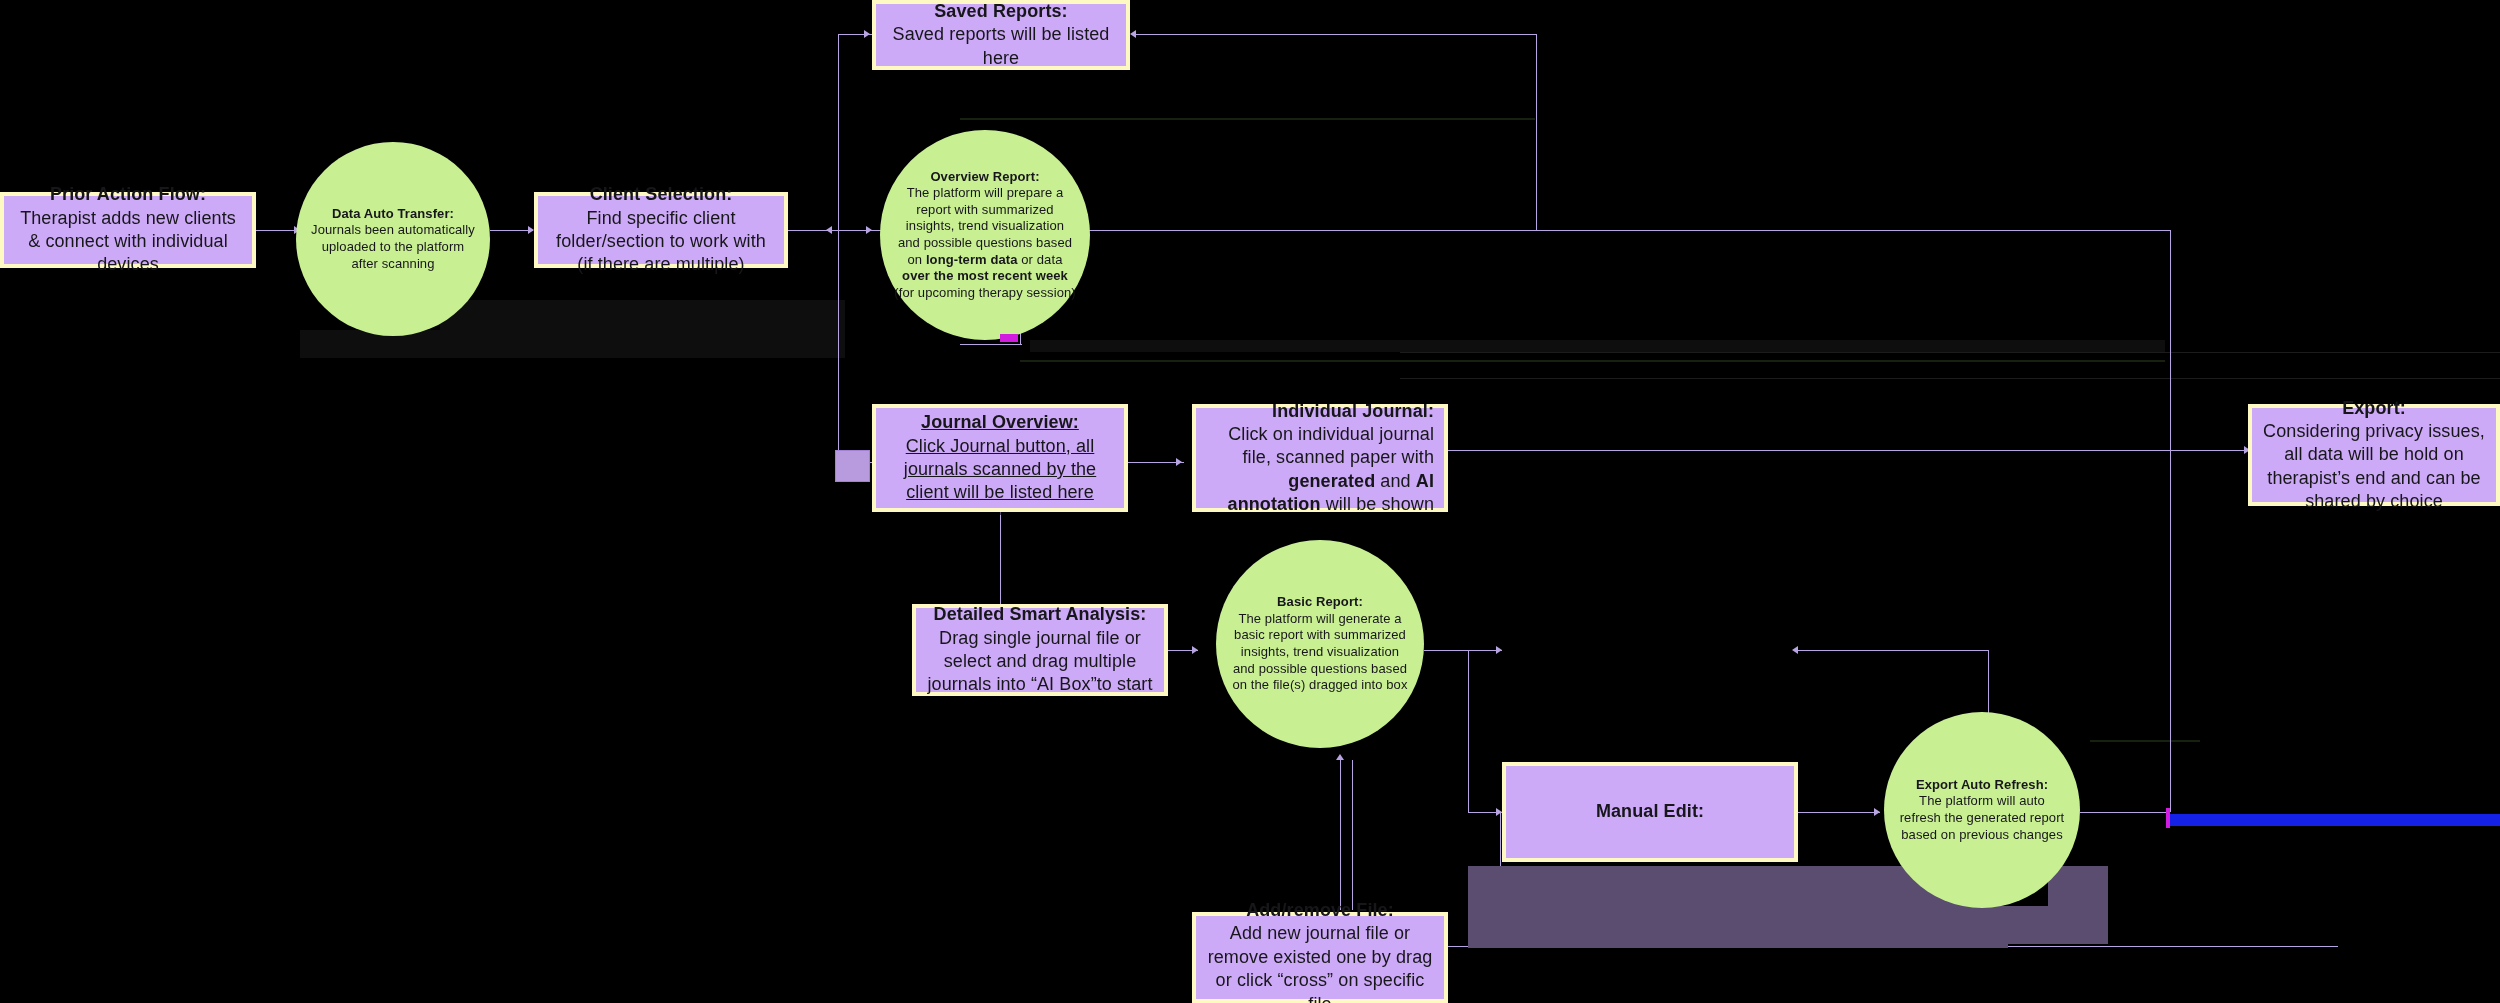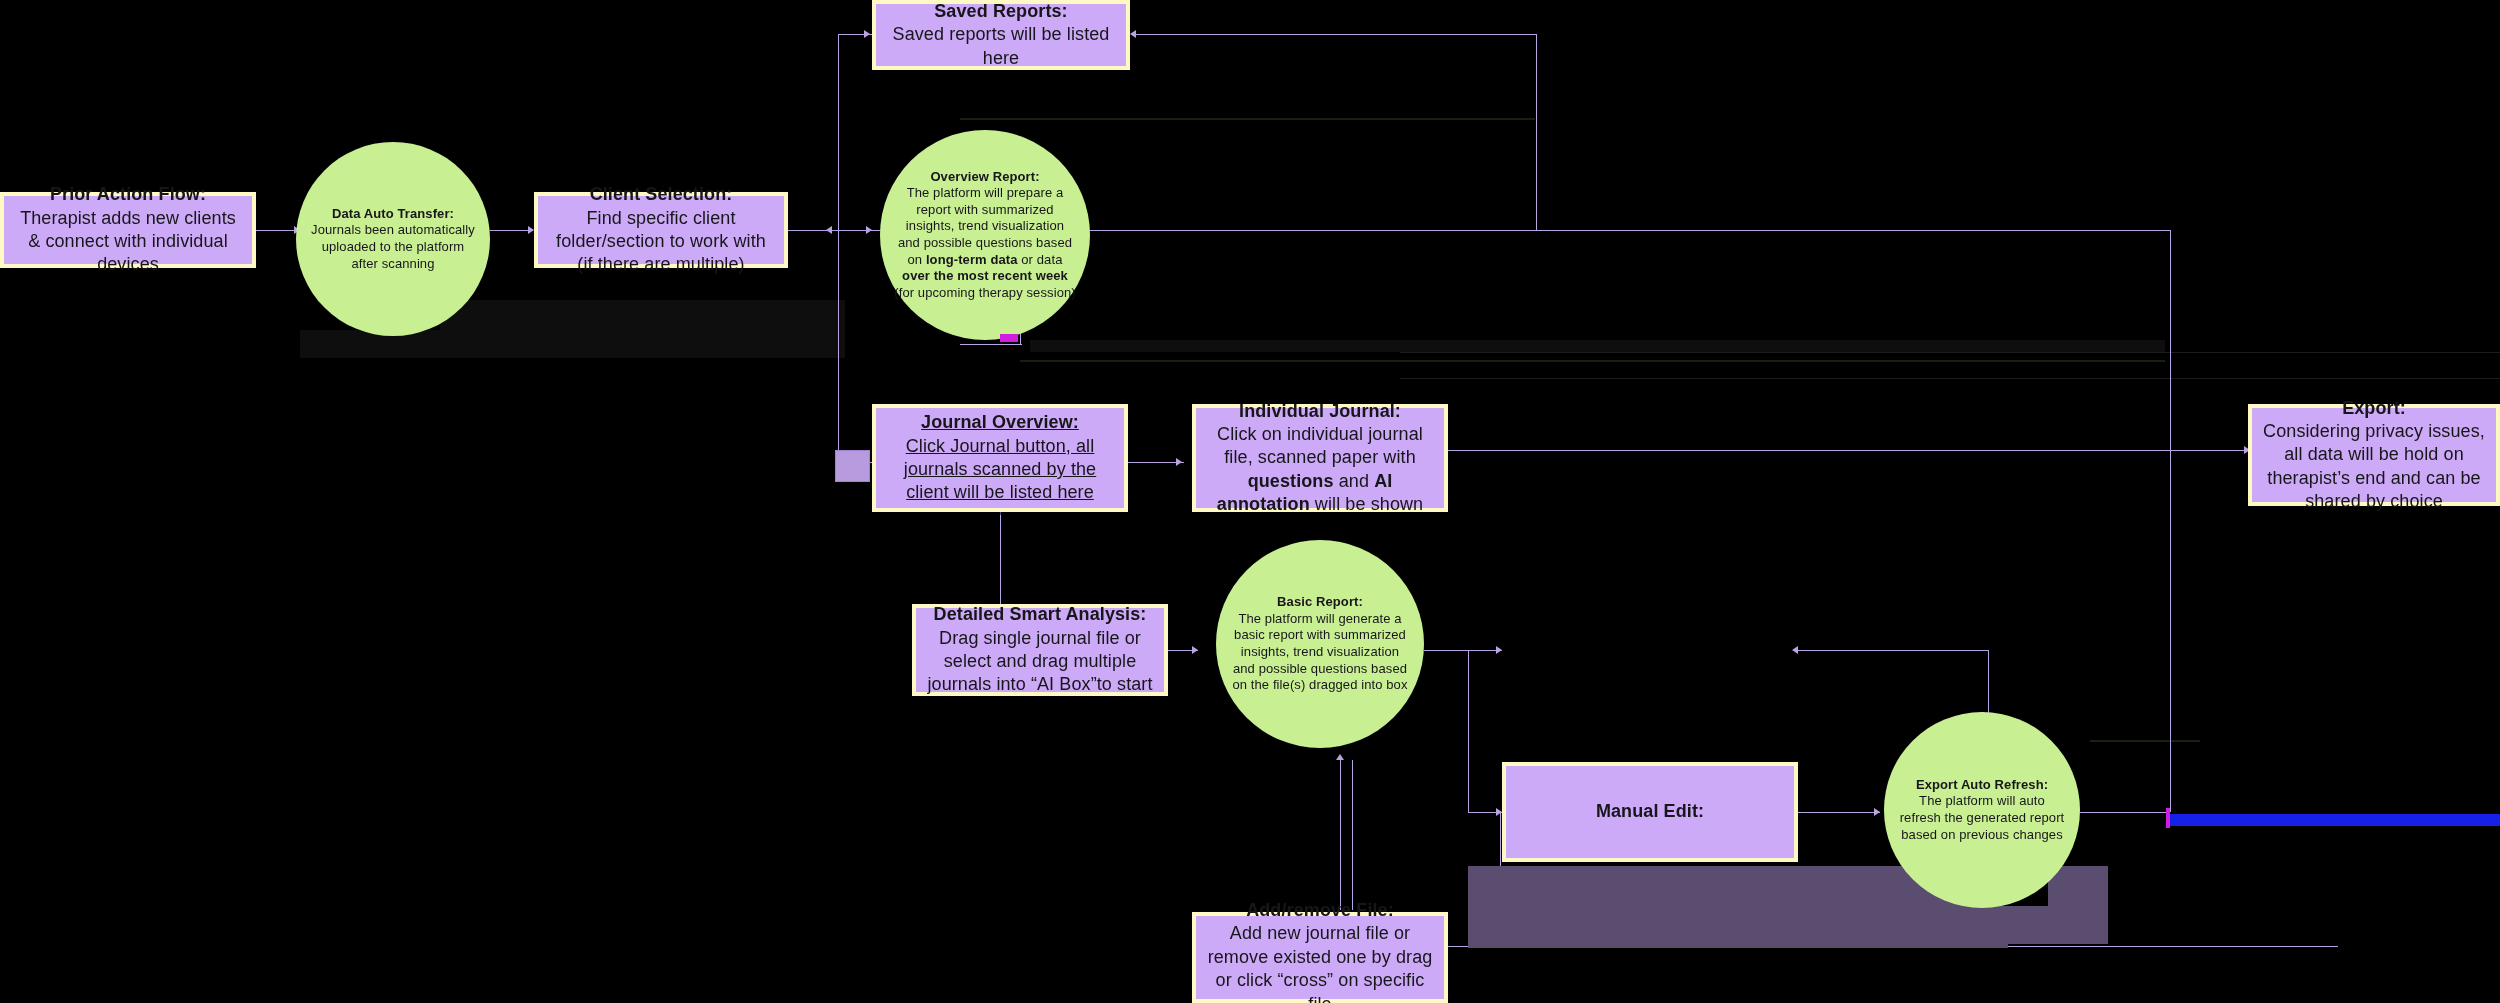--- a/index.html
+++ b/index.html
@@ -220,23 +220,23 @@
     </div>
   </div>
 
   <div class="node rect shadow" style="left:872px;top:404px;width:256px;height:108px;text-decoration:underline;">
     <div class="inner">
       <span class="ttl">Journal Overview:</span>
       <span>Click Journal button, all journals scanned by the client will be listed here</span>
     </div>
   </div>
 
-  <div class="node rect shadow" style="left:1192px;top:404px;width:256px;height:108px;">
-    <div class="inner">
-      <span class="ttl">Individual Journal:</span><span>Click on individual journal file, scanned paper with </span><b>questions</b><span> and </span><b>AI annotation</b><span> will be shown</span>
+  <div class="node rect shadow" style="left:1192px;top:404px;width:256px;height:108px;text-align:right;">
+    <div class="inner">
+      <span class="ttl">Individual Journal:</span><span>Click on individual journal file, scanned paper with </span><b>generated</b><span> and </span><b>AI annotation</b><span> will be shown</span>
     </div>
   </div>
 
   <div class="node rect shadow" style="left:872px;top:604px;width:256px;height:92px;margin-left:40px;">
     <div class="inner">
       <span class="ttl">Detailed Smart Analysis:</span>
       <span>Drag single journal file or select and drag multiple journals into “AI Box”to start</span>
     </div>
   </div>
 

